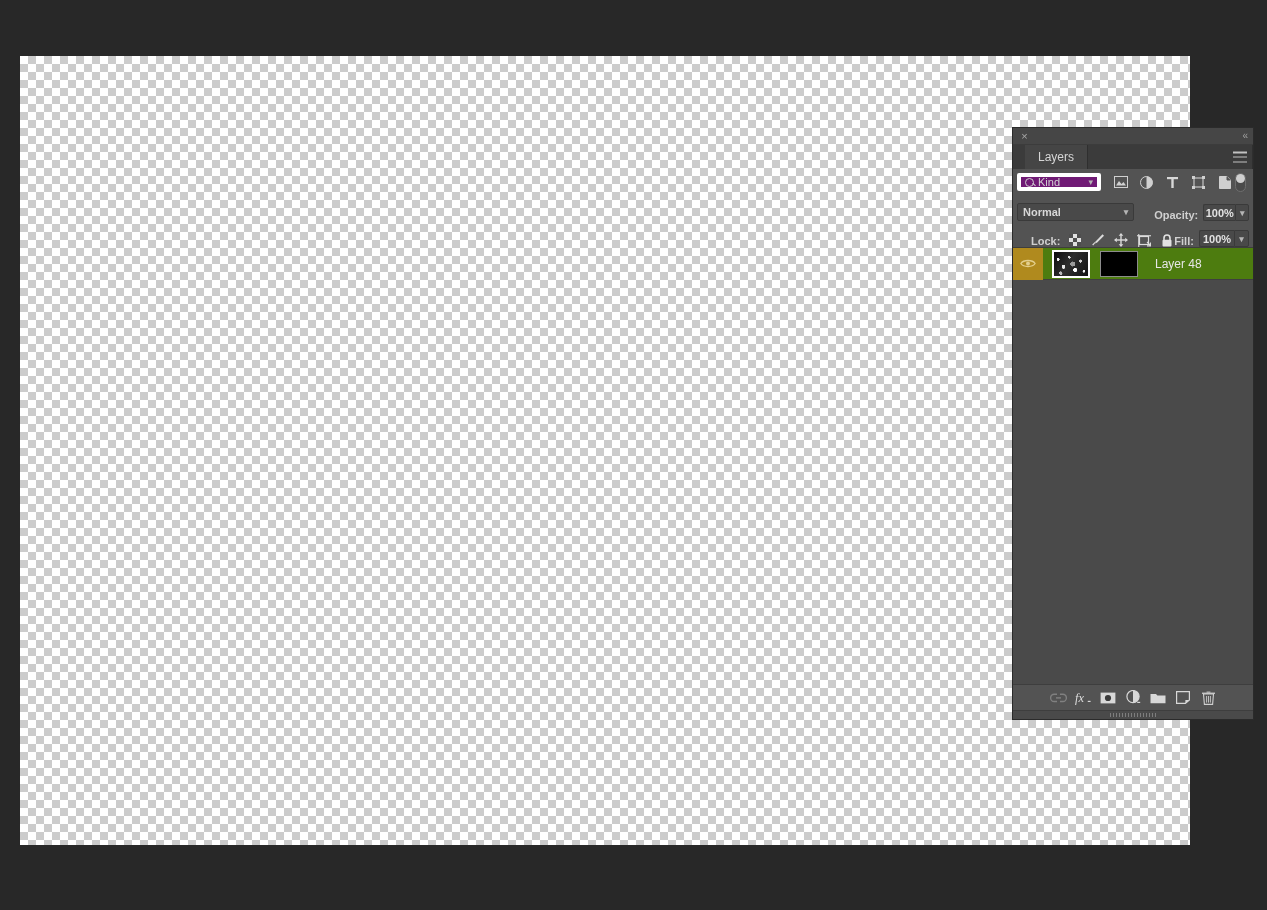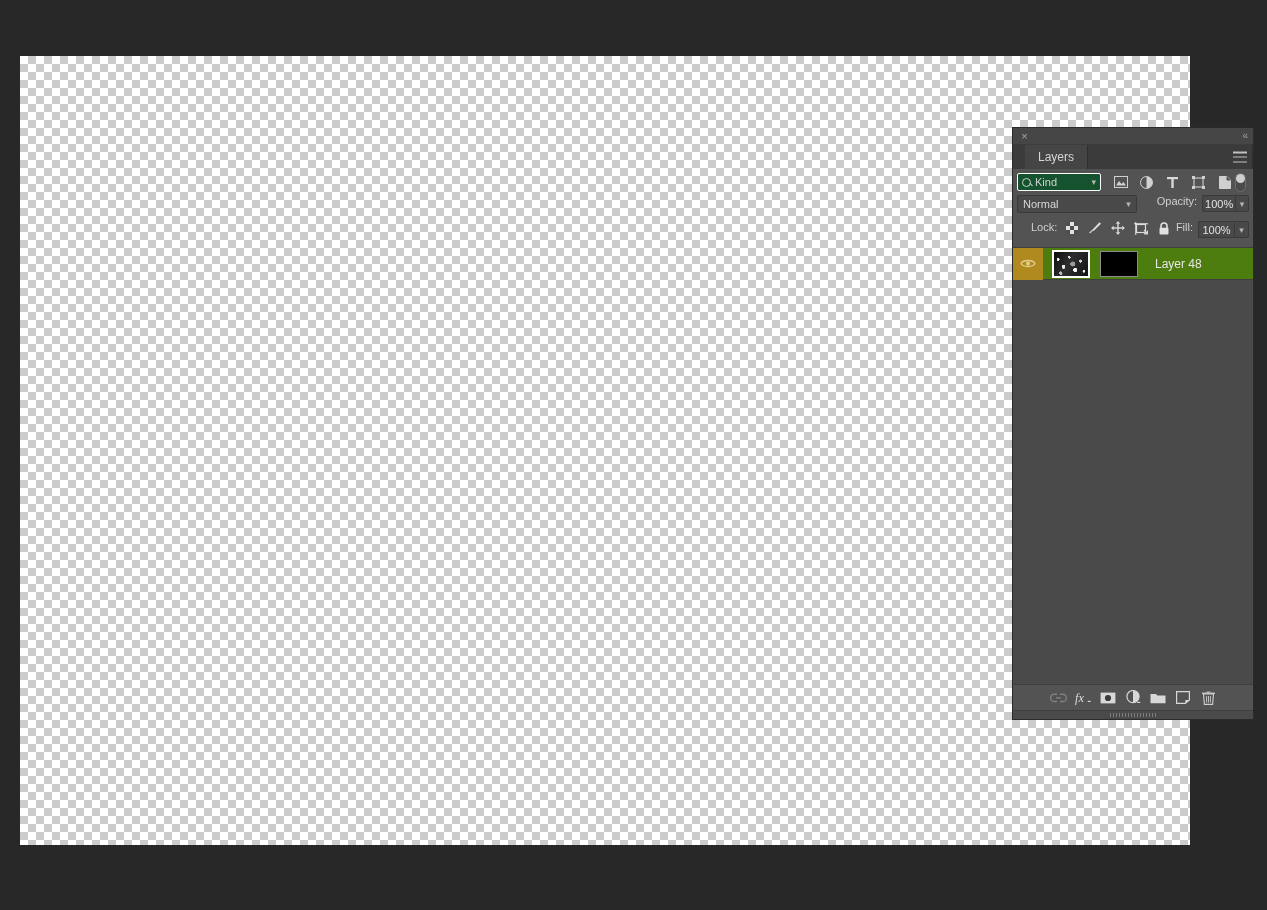--- a/index.html
+++ b/index.html
@@ -74,22 +74,22 @@
   }
   .tab-menu i { display: block; height: 1.5px; background: #c2c2c2; }
 
   
   .filter-row {
     height: 26px; background: #535353; display: flex;
     align-items: center; padding: 0 4px; gap: 0;
     flex: 0 0 auto;
   }
   .kind-select {
-    width: 84px; height: 18px; background: #14532d;
-    border: 1px solid #ffffff; border-radius: 2px;
+    width: 84px; height: 18px; background: #701a75;
+    border: 4px solid #ffffff; border-radius: 2px;
     display: flex; align-items: center; padding: 0 4px;
     color: #d2d2d2; font-size: 11px; cursor: pointer;
     position: relative;
   }
   .kind-select .magnifier {
     width: 9px; height: 9px; border: 1.3px solid #cfcfcf;
     border-radius: 50%; margin-right: 4px; position: relative;
     flex: 0 0 auto;
   }
   .kind-select .magnifier::after {
@@ -108,22 +108,22 @@
     background: #4b4b4b; border: 1px solid #6e6e6e;
     position: relative; cursor: pointer;
   }
   .toggle-pill::after {
     content: ''; position: absolute; top: 0px; left: 0px;
     width: 9px; height: 9px; border-radius: 50%; background: #d0d0d0;
   }
 
   
   .opt-row {
-    height: 26px; display: flex; align-items: flex-start;
-    padding: 0 4px; background: #535353; flex: 0 0 auto;
+    height: 26px; display: flex; align-items: flex-end;
+    padding: 0 4px; background: #535353; flex: 0 0 auto; font-weight: bold;
   }
   .blend-select {
     width: 130px; height: 18px; background: #494949;
     border: 1px solid #3a3a3a; border-radius: 2px;
     display: flex; align-items: center; padding: 0 5px;
     color: #d8d8d8; font-size: 11px; cursor: pointer;
   }
   .opt-label { font-size: 11px; color: #d0d0d0; margin-left: 20px; white-space: nowrap; }
   .num-field {
     width: 36px; height: 17px; background: #494949;

